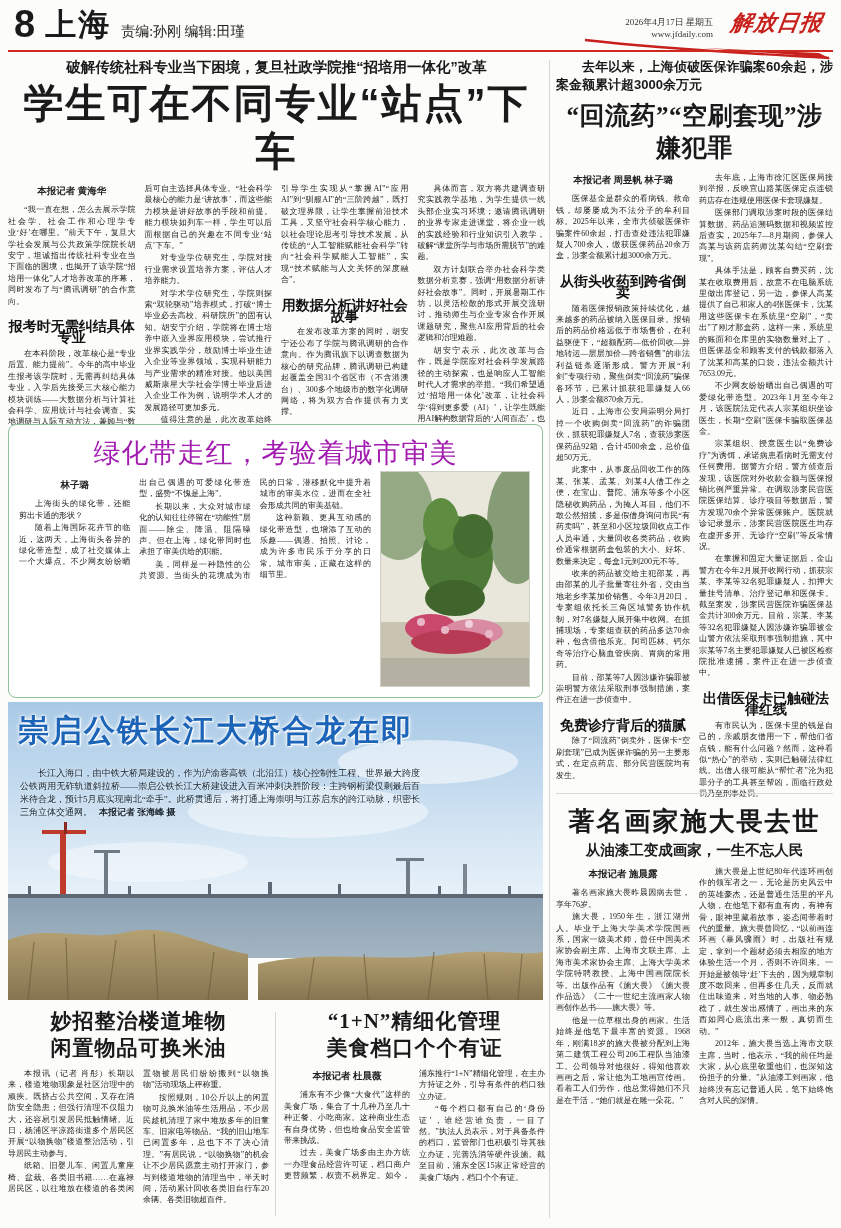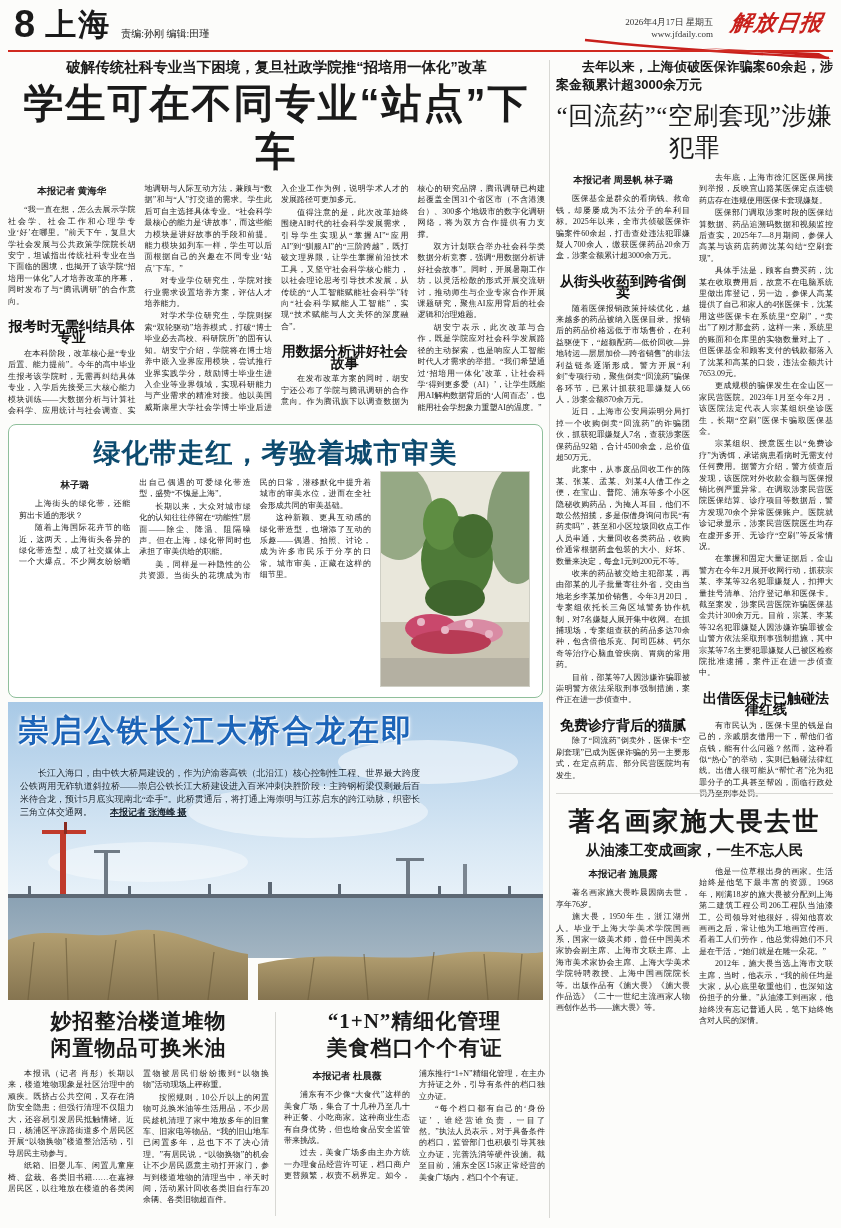--- a/index.html
+++ b/index.html
@@ -6,56 +6,56 @@
   body{
     width:841px;height:1228px;position:relative;overflow:hidden;
     background:#fcfcfa;color:#1a1a1a;
     font-family:"Liberation Serif","DejaVu Serif",serif;
   }
   
   .hdr{position:absolute;left:8px;top:4px;width:825px;height:44px;}
   .hdr-left{position:absolute;left:6px;top:0;display:flex;align-items:flex-end;gap:10px;}
   .pageno{font-family:"Liberation Sans","DejaVu Sans",sans-serif;font-weight:bold;font-size:38px;line-height:40px;}
   .secname{font-family:"Liberation Sans","DejaVu Sans",sans-serif;font-weight:bold;font-size:31px;line-height:38px;letter-spacing:2px;}
-  .editors{font-size:10px;color:#222;padding-bottom:3px;}
+  .editors{font-size:14px;color:#222;padding-bottom:3px;}
   .hdr-right{position:absolute;right:120px;top:12px;text-align:right;font-size:9px;line-height:12px;color:#333;}
   .logo{position:absolute;right:0;top:4px;width:112px;text-align:center;}
   .logo-text{font-weight:bold;font-style:italic;font-size:22px;color:#c8201c;letter-spacing:1px;transform:skewX(-8deg);display:inline-block;}
   .redline{position:absolute;left:8px;top:50px;width:825px;height:2px;background:#d02a20;}
   .swoosh{position:absolute;right:0px;top:30px;width:250px;height:26px;}
   
   .abs{position:absolute;}
   .kicker{font-weight:bold;text-align:center;font-size:14px;line-height:19px;
     font-family:"Liberation Sans","DejaVu Sans",sans-serif;}
   .headline-sans{font-family:"Liberation Sans","DejaVu Sans",sans-serif;font-weight:bold;text-align:center;}
-  .headline-serif{font-weight:normal;text-align:center;}
+  .headline-serif{font-weight:bold;text-align:center;}
   .body-flow{overflow:hidden;text-align:justify;font-size:8px;line-height:11.4px;color:#222;}
   .body-flow p{margin:0 0 1px;text-indent:2em;}
   .body-flow h3{font-family:"Liberation Sans","DejaVu Sans",sans-serif;font-size:14px;
     text-align:center;margin:14px 0 4px;break-inside:avoid;color:#111;}
   .body-flow .byline{text-align:center;font-weight:bold;font-size:9.5px;margin:3px 0 7px;}
   .cols2{column-count:2;column-gap:9px;}
   .cols3{column-count:3;column-gap:9px;}
   .cols4{column-count:4;column-gap:9px;}
   .vrule{position:absolute;width:1px;background:#d8d8d4;}
   .hrule{position:absolute;height:1px;background:#d8d8d4;}
   
   .green-box{position:absolute;left:8px;top:424px;width:535px;height:274px;
     border:1.5px solid #8fbf9b;border-radius:8px;background:#fff;box-sizing:border-box;padding:8px 10px;}
-  .green-head{font-family:"Liberation Sans","DejaVu Sans",sans-serif;font-weight:bold;
-    font-size:27px;color:#0c4a6e;text-align:center;letter-spacing:1px;margin:2px 0 6px;}
+  .green-head{font-family:"Liberation Sans","DejaVu Sans",sans-serif;font-weight:normal;
+    font-size:27px;color:#a21caf;text-align:center;letter-spacing:1px;margin:2px 0 6px;}
   .topiary{position:absolute;right:12px;top:46px;width:148px;height:214px;border:1px solid #cfcfc5;}
   
   .bridge{position:absolute;left:8px;top:702px;width:535px;height:306px;overflow:hidden;}
   .bridge-head{position:absolute;left:10px;top:8px;font-family:"Liberation Sans","DejaVu Sans",sans-serif;
     font-weight:bold;font-size:31px;letter-spacing:2px;color:#1c64b8;
     text-shadow:0 0 3px #fff,0 0 5px #fff,1px 1px 0 #fff;}
   .bridge-cap{position:absolute;left:12px;top:56px;width:400px;font-size:9px;line-height:13px;
     color:#14222e;text-align:justify;text-indent:2em;text-shadow:0 0 3px rgba(255,255,255,.8);}
-  .credit{font-weight:bold;white-space:nowrap;margin-left:18px;text-decoration:underline;}
+  .credit{font-weight:bold;white-space:nowrap;margin-left:7px;}
   
   .small-head{font-weight:bold;text-align:center;font-size:21px;line-height:27px;letter-spacing:1px;}
   .painter-head{font-weight:bold;text-align:center;font-size:26px;letter-spacing:2px;margin:4px 0 2px;}
   .painter-deck{font-weight:bold;text-align:center;font-size:14.5px;margin:2px 0 4px;}
 </style>
 </head>
 <body>
 
 <div class="hdr">
   <div class="hdr-left">
@@ -83,20 +83,21 @@
   <div class="body-flow cols4" style="margin-top:8px;height:286px;">
       <div class="byline">本报记者 黄海华</div>
       <p>“我一直在想，怎么去展示学院社会学、社会工作和心理学专业‘好’在哪里。”前天下午，复旦大学社会发展与公共政策学院院长胡安宁，坦诚指出传统社科专业在当下面临的困境，也揭开了该学院“招培用一体化”人才培养改革的序幕，同时发布了与“腾讯调研”的合作意向。</p>
       <h3>报考时无需纠结具体专业</h3>
       <p>在本科阶段，改革核心是“专业后置、能力提前”。今年的高中毕业生报考该学院时，无需再纠结具体专业，入学后先接受三大核心能力模块训练——大数据分析与计算社会科学、应用统计与社会调查、实地调研与人际互动方法，兼顾与“数据”和与“人”打交道的需求。学生此后可自主选择具体专业。“社会科学最核心的能力是‘讲故事’，而这些能力模块是讲好故事的手段和前提。能力模块如列车一样，学生可以后面根据自己的兴趣在不同专业‘站点’下车。”</p>
       <p>对专业学位研究生，学院对接行业需求设置培养方案，评估人才培养能力。</p>
       <p>对学术学位研究生，学院则探索“双轮驱动”培养模式，打破“博士毕业必去高校、科研院所”的固有认知。胡安宁介绍，学院将在博士培养中嵌入业界应用模块，尝试推行业界实践学分，鼓励博士毕业生进入企业等业界领域，实现科研能力与产业需求的精准对接。他以美国威斯康星大学社会学博士毕业后进入企业工作为例，说明学术人才的发展路径可更加多元。</p>
       <p>值得注意的是，此次改革始终围绕AI时代的社会科学发展需求，引导学生实现从“掌握AI”“应用AI”到“驯服AI”的“三阶跨越”，既打破文理界限，让学生掌握前沿技术工具，又坚守社会科学核心能力，以社会理论思考引导技术发展，从传统的“人工智能赋能社会科学”转向“社会科学赋能人工智能”，实现“技术赋能与人文关怀的深度融合”。</p>
       <h3>用数据分析讲好社会故事</h3>
       <p>在发布改革方案的同时，胡安宁还公布了学院与腾讯调研的合作意向。作为腾讯旗下以调查数据为核心的研究品牌，腾讯调研已构建起覆盖全国31个省区市（不含港澳台）、300多个地级市的数字化调研网络，将为双方合作提供有力支撑。</p>
+      <p>具体而言，双方将共建调查研究实践教学基地，为学生提供一线头部企业实习环境；邀请腾讯调研的业界专家走进课堂，将企业一线的实践经验和行业知识引入教学，破解“课堂所学与市场所需脱节”的难题。</p>
       <p>双方计划联合举办社会科学类数据分析竞赛，强调“用数据分析讲好社会故事”。同时，开展暑期工作坊，以灵活松散的形式开展交流研讨，推动师生与企业专家合作开展课题研究，聚焦AI应用背后的社会逻辑和治理难题。</p>
       <p>胡安宁表示，此次改革与合作，既是学院应对社会科学发展路径的主动探索，也是响应人工智能时代人才需求的举措。“我们希望通过‘招培用一体化’改革，让社会科学‘得到更多爱（AI）’，让学生既能用AI解构数据背后的‘人间百态’，也能用社会学想象力重塑AI的温度。”</p>
     </div>
 </div>
 
 <div class="vrule" style="left:549px;top:60px;height:1158px;"></div>
 
 <div class="abs" style="left:556px;top:58px;width:277px;height:732px;">
   <div class="kicker" style="text-align:justify;text-indent:2em;font-size:13px;line-height:18px;">去年以来，上海侦破医保诈骗案60余起，涉案金额累计超3000余万元</div>
   <div class="headline-serif" style="font-size:25px;line-height:32px;margin-top:6px;letter-spacing:0.5px;">“回流药”“空刷套现”涉嫌犯罪</div>
@@ -107,21 +108,21 @@
       <p>随着医保报销政策持续优化，越来越多的药品被纳入医保目录。报销后的药品价格远低于市场售价，在利益驱使下，“超额配药—低价回收—异地转运—层层加价—跨省销售”的非法利益链条逐渐形成。警方开展“利剑”专项行动，聚焦倒卖“回流药”骗保各环节，已累计抓获犯罪嫌疑人66人，涉案金额870余万元。</p>
       <p>近日，上海市公安局崇明分局打掉一个收购倒卖“回流药”的诈骗团伙，抓获犯罪嫌疑人7名，查获涉案医保药品92箱，合计4500余盒，总价值超50万元。</p>
       <p>此案中，从事废品回收工作的陈某、张某、孟某、刘某4人借工作之便，在宝山、普陀、浦东等多个小区隐秘收购药品，为掩人耳目，他们不敢公然招揽，多是假借身询问市民“有药卖吗”，甚至和小区垃圾回收点工作人员串通，大量回收各类药品，收购价通常根据药盒包装的大小、好坏、数量来决定，每盒1元到200元不等。</p>
       <p>收来的药品被交给主犯邵某，再由邵某的儿子批量寄往外省，交由当地老乡李某加价销售。今年3月20日，专案组依托长三角区域警务协作机制，对7名嫌疑人展开集中收网。在抓捕现场，专案组查获的药品多达70余种，包含倍他乐克、阿司匹林、钙尔奇等治疗心脑血管疾病、胃病的常用药。</p>
       <p>目前，邵某等7人因涉嫌诈骗罪被崇明警方依法采取刑事强制措施，案件正在进一步侦查中。</p>
       <h3>免费诊疗背后的猫腻</h3>
       <p>除了“回流药”倒卖外，医保卡“空刷套现”已成为医保诈骗的另一主要形式，在定点药店、部分民营医院均有发生。</p>
       <p>去年底，上海市徐汇区医保局接到举报，反映宜山路某医保定点连锁药店存在违规使用医保卡套现嫌疑。</p>
       <p>医保部门调取涉案时段的医保结算数据、药品追溯码数据和视频监控后查实，2025年7—8月期间，参保人高某与该药店药师沈某勾结“空刷套现”。</p>
       <p>具体手法是，顾客自费买药，沈某在收取费用后，故意不在电脑系统里做出库登记，另一边，参保人高某提供了自己和家人的4张医保卡，沈某用这些医保卡在系统里“空刷”，“卖出”了刚才那盒药，这样一来，系统里的账面和仓库里的实物数量对上了，但医保基金和顾客支付的钱款都落入了沈某和高某的口袋，违法金额共计7653.09元。</p>
-      <p>更成规模的骗保发生在金山区一家民营医院。2023年1月至今年2月，该医院法定代表人宗某组织坐诊医生，长期“空刷”医保卡骗取医保基金。</p>
+      <p>不少网友纷纷晒出自己偶遇的可爱绿化带造型。2023年1月至今年2月，该医院法定代表人宗某组织坐诊医生，长期“空刷”医保卡骗取医保基金。</p>
       <p>宗某组织、授意医生以“免费诊疗”为诱饵，承诺病患看病时无需支付任何费用。据警方介绍，警方侦查后发现，该医院对外收款金额与医保报销比例严重异常。在调取涉案民营医院医保结算、诊疗项目等数据后，警方发现70余个异常医保账户。医院就诊记录显示，涉案民营医院医生均存在虚开多开、无诊疗“空刷”等反常情况。</p>
       <p>在掌握和固定大量证据后，金山警方在今年2月展开收网行动，抓获宗某、李某等32名犯罪嫌疑人，扣押大量挂号清单、治疗登记单和医保卡。截至案发，涉案民营医院诈骗医保基金共计300余万元。目前，宗某、李某等32名犯罪嫌疑人因涉嫌诈骗罪被金山警方依法采取刑事强制措施，其中宗某等7名主要犯罪嫌疑人已被区检察院批准逮捕，案件正在进一步侦查中。</p>
       <h3>出借医保卡已触碰法律红线</h3>
       <p>有市民认为，医保卡里的钱是自己的，亲戚朋友借用一下，帮他们省点钱，能有什么问题？然而，这种看似“热心”的举动，实则已触碰法律红线。出借人很可能从“帮忙者”沦为犯罪分子的工具甚至帮凶，面临行政处罚乃至刑事处罚。</p>
       <p>警方提醒，医保卡仅限本人使用，严禁出租、出借、买卖，无论对方是所谓的“熟人医生”，还是承诺“免费理疗”的机构工作人员，只要将医保卡交由他人操作或留在诊所过夜，就诊记录就可能在本人不知情中被肆意伪造，不法分子常以“关爱老人”“免费体验高端理疗”为诱饵，借机索要并违规留存医保卡。凡是以“免费”为噱头要求出租、出借、出售医保卡的，务必提高警惕。</p>
     </div>
 </div>
 
 <div class="green-box">
   <div class="green-head">绿化带走红，考验着城市审美</div>
@@ -240,15 +241,16 @@
 <div class="hrule" style="left:556px;top:793px;width:277px;"></div>
 
 <div class="abs" style="left:556px;top:800px;width:277px;height:420px;">
   <div class="painter-head">著名画家施大畏去世</div>
   <div class="painter-deck">从油漆工变成画家，一生不忘人民</div>
   <div class="body-flow cols2" style="margin-top:6px;height:344px;">
       <div class="byline">本报记者 施晨露</div>
       <p>著名画家施大畏昨晨因病去世，享年76岁。</p>
       <p>施大畏，1950年生，浙江湖州人。毕业于上海大学美术学院国画系，国家一级美术师，曾任中国美术家协会副主席、上海市文联主席、上海市美术家协会主席、上海大学美术学院特聘教授、上海中国画院院长等。出版作品有《施大畏》《施大畏作品选》《二十一世纪主流画家人物画创作丛书——施大畏》等。</p>
       <p>他是一位草根出身的画家。生活始终是他笔下最丰富的资源。1968年，刚满18岁的施大畏被分配到上海第二建筑工程公司206工程队当油漆工。公司领导对他很好，得知他喜欢画画之后，常让他为工地画宣传画。看着工人们劳作，他总觉得她们不只是在干活，“她们就是在雕一朵花。”</p>
+      <p>施大畏是上世纪80年代连环画创作的领军者之一，无论是历史风云中的英雄豪杰，还是普通生活里的平凡人物，在他笔下都有血有肉，有神有骨，眼神里藏着故事，姿态间带着时代的重量。施大畏曾回忆，“以前画连环画《暴风骤雨》时，出版社有规定，拿到一个题材必须去相应的地方体验生活一个月，否则不许回来。一开始是被领导‘赶’下去的，因为规章制度不敢回来，但再多住几天，反而就住出味道来，对当地的人事、物必熟稔了，就生发出感情了，画出来的东西如同心底流出来一般，真切而生动。”</p>
       <p>2012年，施大畏当选上海市文联主席，当时，他表示，“我的前任均是大家，从心底里敬重他们，也深知这份担子的分量。”从油漆工到画家，他始终没有忘记普通人民，笔下始终饱含对人民的深情。</p>
     </div>
 </div>
 
 </body></html>

